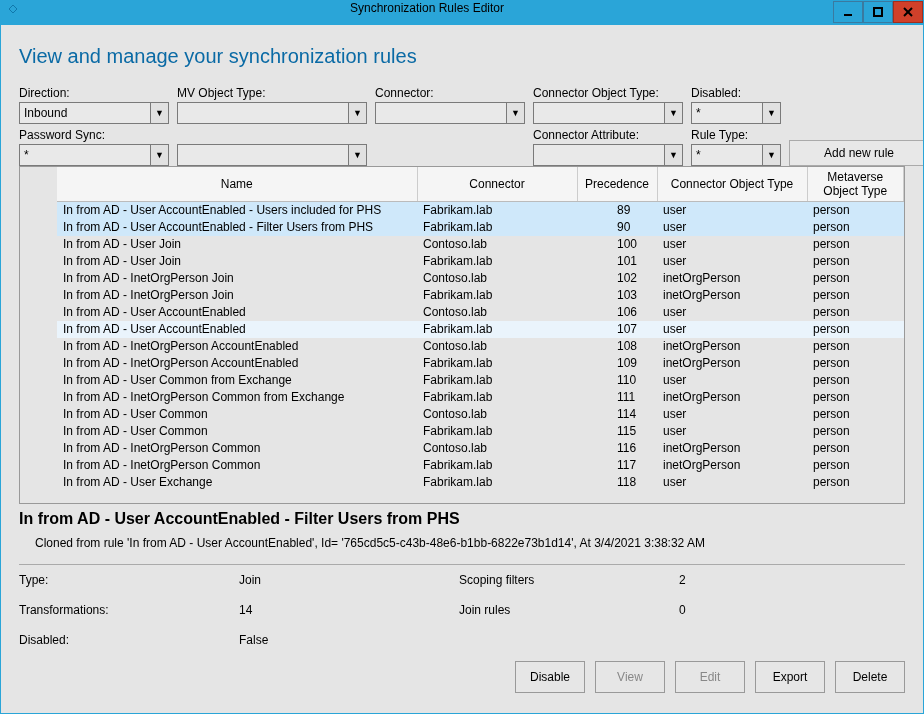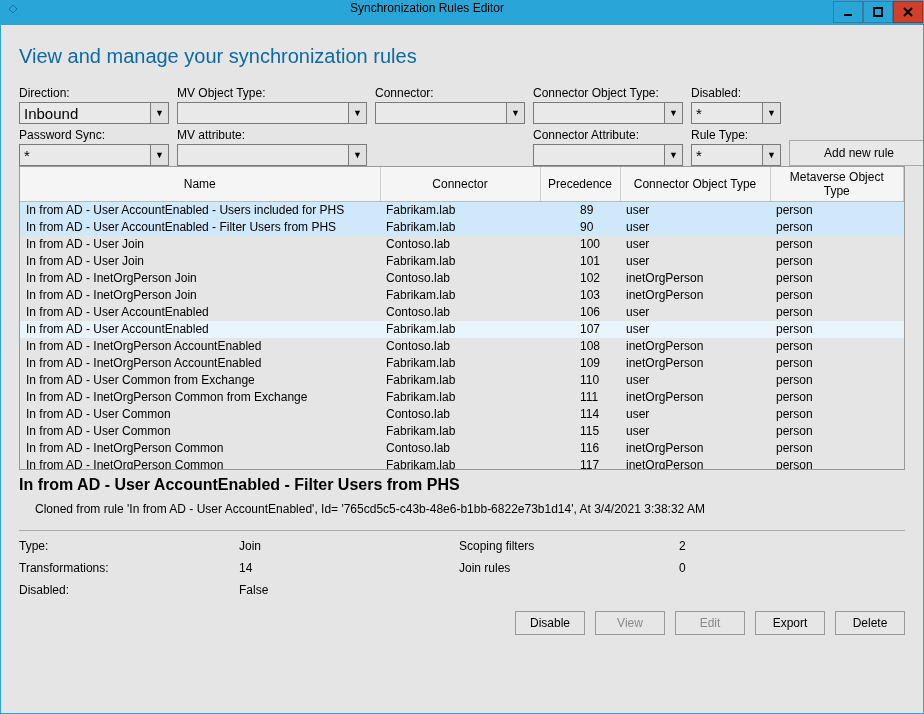--- a/index.html
+++ b/index.html
@@ -70,21 +70,21 @@
   .filters label { font-size: 12px; display: block; margin-bottom: 2px; }
   .dropdown {
     display: flex;
     height: 22px;
     border: 1px solid #7a7a7a;
     background: #e9e9e9;
   }
   .dropdown .val {
     flex: 1;
     padding: 2px 4px;
-    font-size: 15px;
+    font-size: 12px;
     display: flex; align-items: center;
     overflow: hidden; white-space: nowrap;
   }
   .dropdown .arrow {
     width: 18px;
     border-left: 1px solid #7a7a7a;
     background: #e1e1e1;
     display: flex; align-items: center; justify-content: center;
     font-size: 9px;
   }
@@ -92,23 +92,24 @@
     height: 26px;
     border: 1px solid #aaa;
     background: #e8e8e8;
     display: flex; align-items: center; justify-content: center;
     font-size: 12px;
     margin-top: 16px;
   }
   .grid-wrap {
     border: 1px solid #999;
     overflow: hidden;
-    height: 304px;
+    height: 338px;
     display: flex; flex-direction: column;
     margin: 0 4px;
+    padding-left: 37px;
   }
   .grid {
     width: 100%;
     border-collapse: collapse;
     font-size: 12px;
     table-layout: fixed;
   }
   .grid th {
     background: #f5f5f5;
     border-right: 1px solid #ccc;
@@ -139,32 +140,32 @@
     margin: 6px 4px 10px 20px;
   }
   .detail-hr {
     border: none;
     border-top: 1px solid #aaa;
     margin: 4px;
   }
   .detail-grid {
     display: grid;
     grid-template-columns: 220px 220px 220px 180px;
-    row-gap: 8px;
+    row-gap: 16px;
     margin: 4px;
     font-size: 12px;
   }
   .action-row {
     display: flex;
     justify-content: flex-end;
     gap: 10px;
     margin: 10px 4px 4px 4px;
   }
   .action-row .abtn {
-    width: 70px; height: 24px;
+    width: 70px; height: 32px;
     border: 1px solid #999;
     background: #e6e6e6;
     display: flex; align-items: center; justify-content: center;
     font-size: 12px;
   }
   .action-row .abtn.disabled { color: #888; }
 </style>
 </head>
 <body>
 
@@ -242,21 +243,20 @@
       </div>
 
       <div>
         <label>Password Sync:</label>
         <div class="dropdown">
           <div class="val">*</div>
           <div class="arrow">▼</div>
         </div>
       </div>
       <div>
-        <label>MV attribute:</label>
         <div class="dropdown">
           <div class="val"></div>
           <div class="arrow">▼</div>
         </div>
       </div>
       <div></div>
       <div>
         <label>Connector Attribute:</label>
         <div class="dropdown">
           <div class="val"></div>

